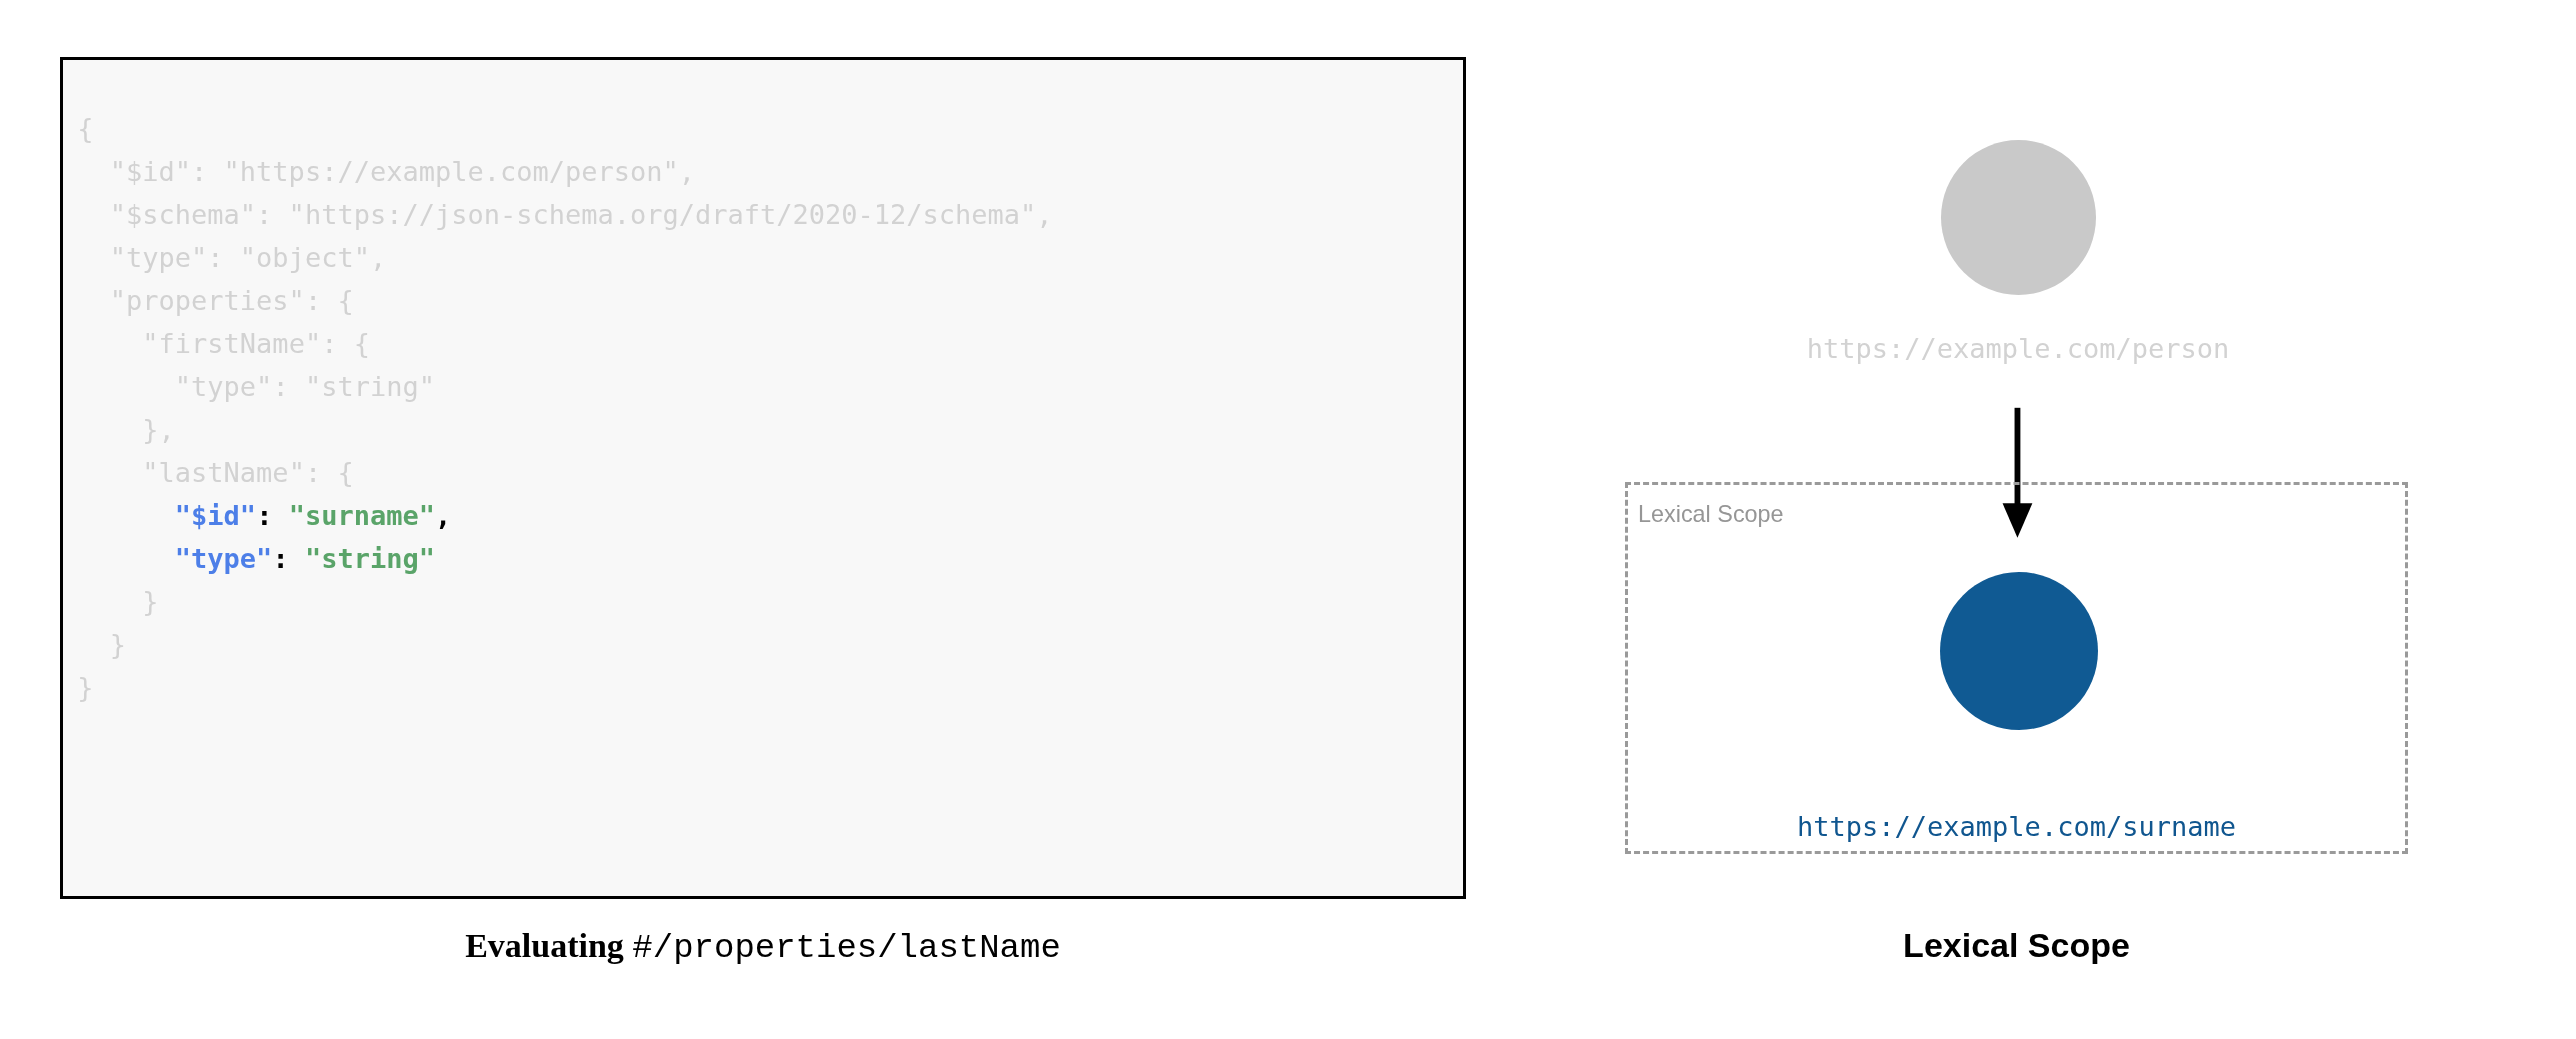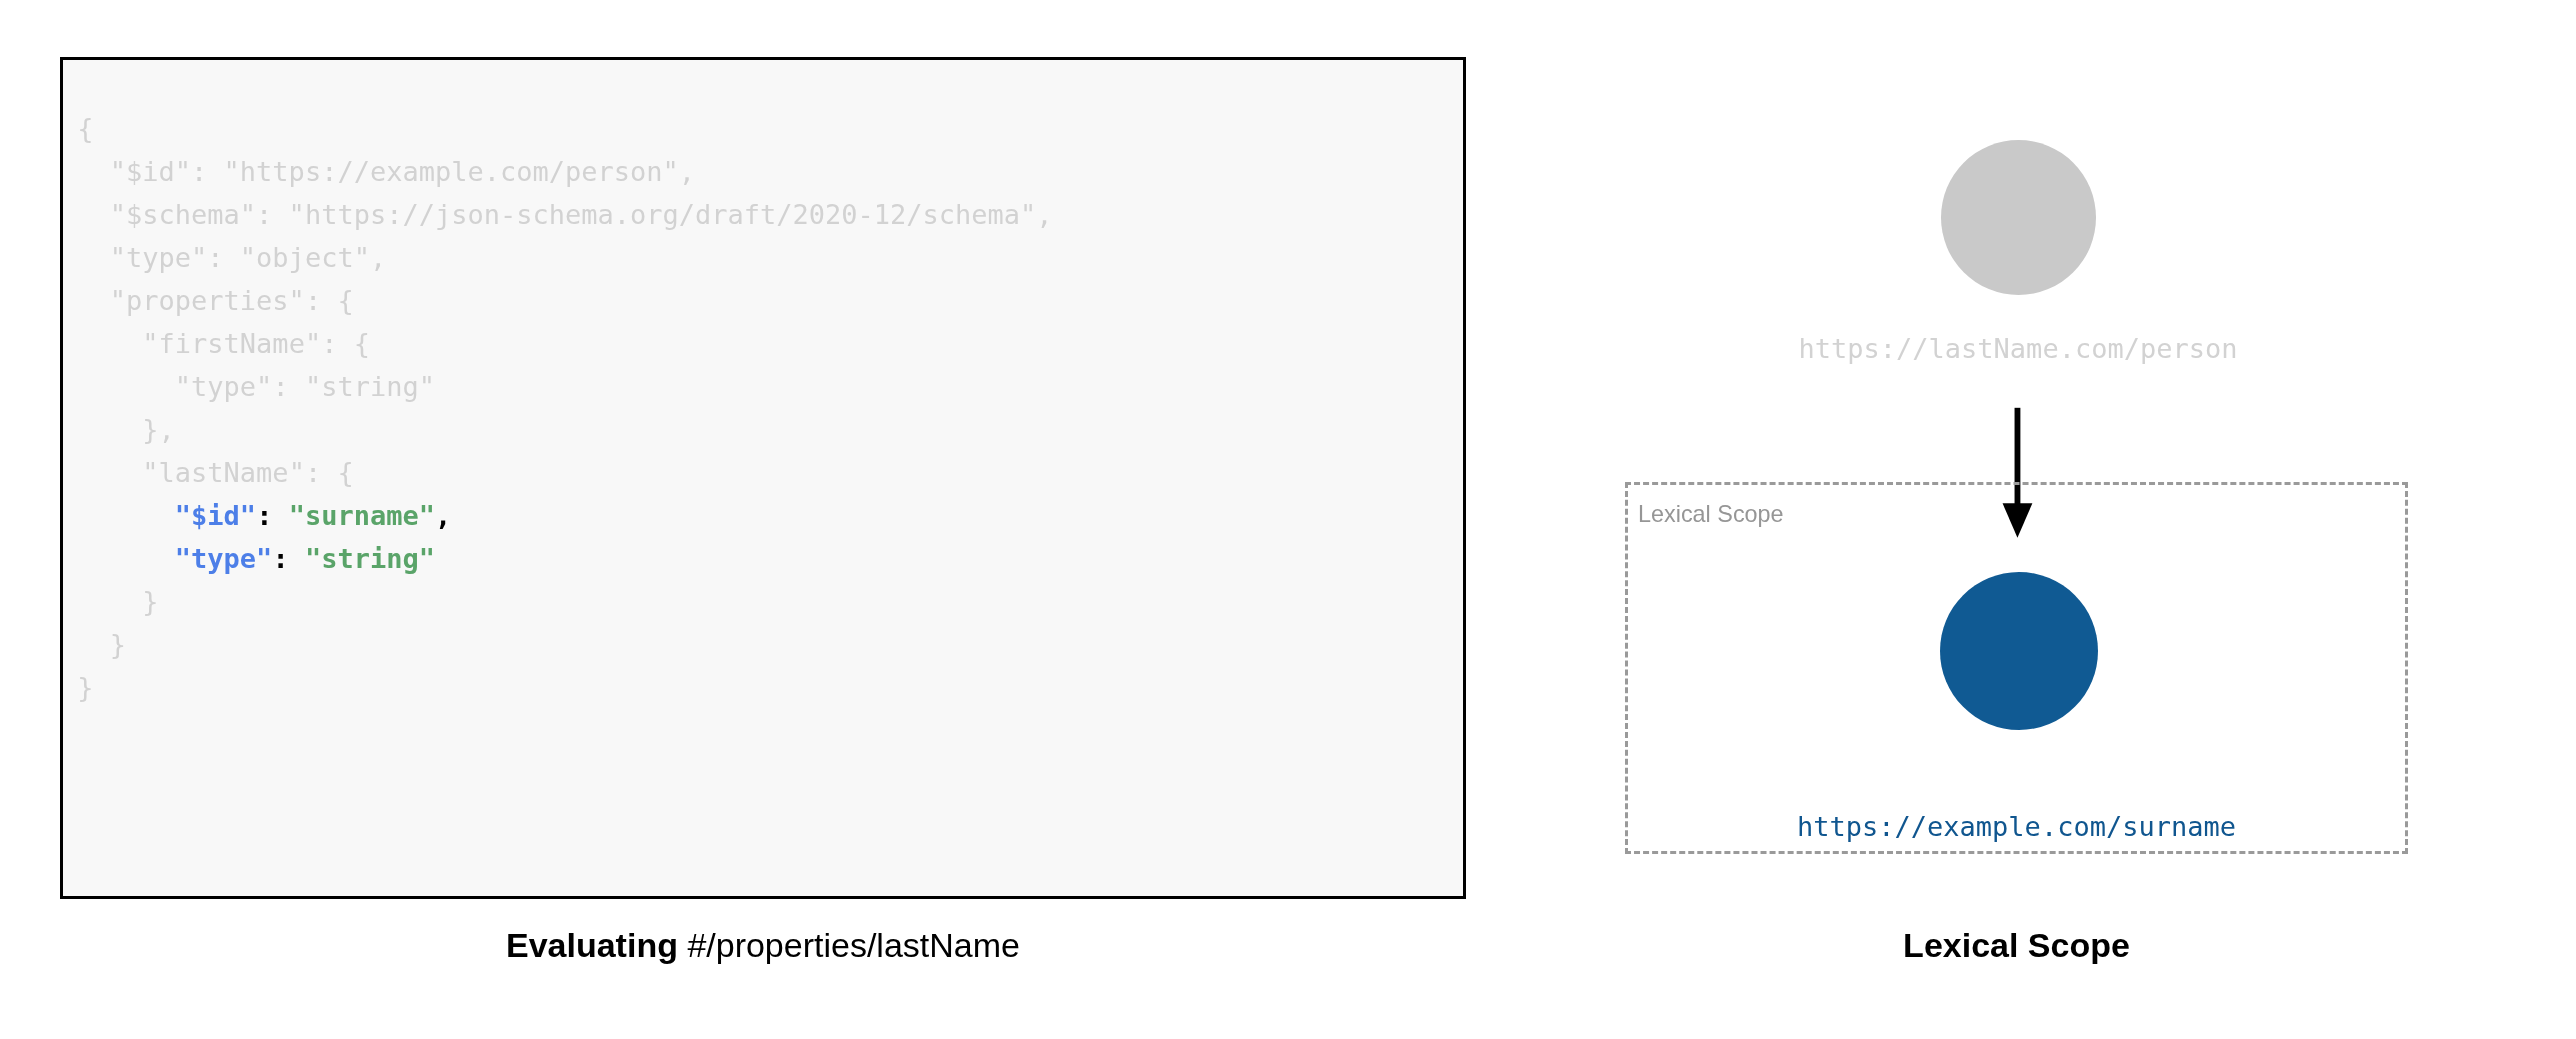--- a/index.html
+++ b/index.html
@@ -57,25 +57,25 @@
     position: absolute;
     left: 60px;
     top: 926px;
     width: 1406px;
     text-align: center;
     font-size: 34px;
     color: #000000;
     white-space: nowrap;
   }
   #left-caption .cap-bold {
-    font-family: Liberation Sans, sans-serif;
+    font-family: Liberation Serif, serif;
     font-weight: bold;
   }
   #left-caption .cap-mono {
-    font-family: Liberation Sans, sans-serif;
+    font-family: Liberation Mono, monospace;
     font-weight: normal;
   }
 
   
   #right-panel {
     position: absolute;
     left: 1494px;
     top: 0;
     width: 1082px;
     height: 1039px;
@@ -180,21 +180,21 @@
   <div id="left-caption">
     <span class="cap-bold">Evaluating </span><span class="cap-mono">#/properties/lastName</span>
   </div>
 
 </div>
 
 <div id="right-panel">
 
   <div id="outer-node"></div>
 
-  <div id="outer-label">https://lastName.com/person</div>
+  <div id="outer-label">https://example.com/person</div>
 
   <svg id="scope-arrow" viewBox="0 0 1666 1600" width="1082" height="1039">
     <line x1="806" y1="628" x2="806" y2="785" stroke="#000000" stroke-width="9"></line>
     <polygon points="783,775 829,775 806,828" fill="#000000"></polygon>
   </svg>
 
   <div id="scope-box"></div>
 
   <div id="scope-box-label">Lexical Scope</div>
 

